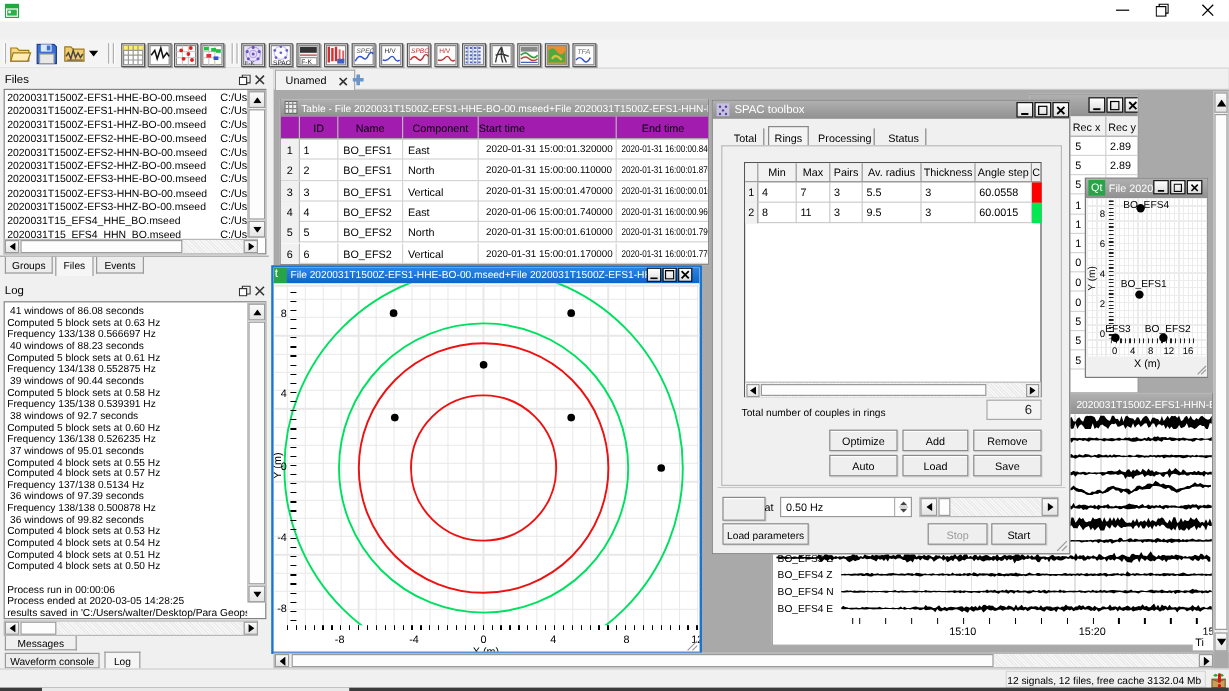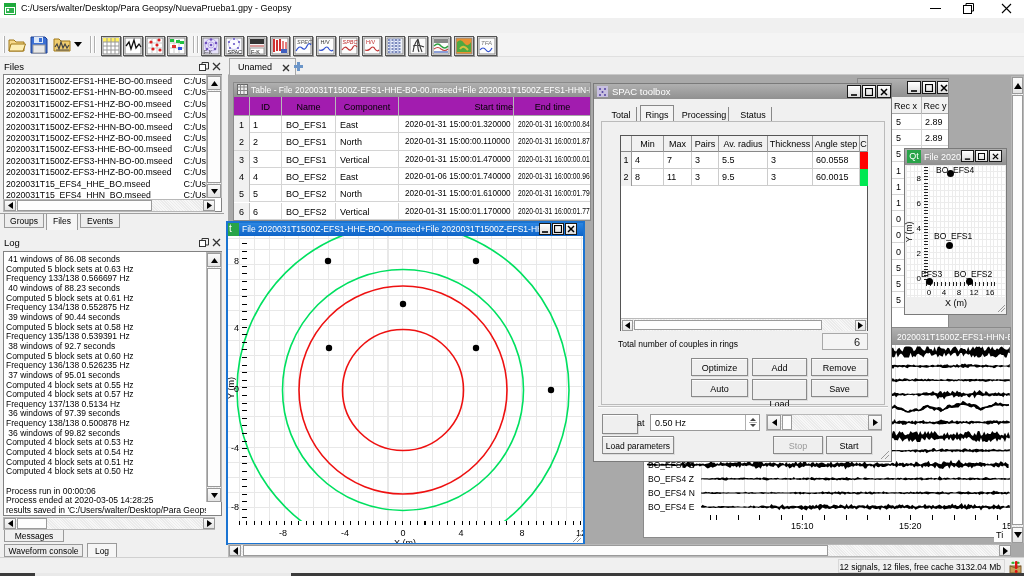--- a/index.html
+++ b/index.html
@@ -22,21 +22,20 @@
 </style></head><body>
 <div id="root">
 
 <div class="a" style="left:0;top:0;width:1024px;height:18px;background:#fff">
  <svg class="a" style="left:4px;top:3px" width="12" height="12" viewBox="0 0 12 12">
   <rect x="0" y="0" width="12" height="12" fill="#1faa3c"></rect>
         <rect x="1" y="4" width="10" height="7" fill="#fff"></rect>
   <rect x="2" y="5" width="8" height="5" fill="#2bb14a"></rect>
         <circle cx="4" cy="7" r="1.2" fill="#fff"></circle>
       </svg>
- <div class="a" style="left:21px;top:3px;font-size:9px">C:/Users/walter/Desktop/Para Geopsy/NuevaPrueba1.gpy - Geopsy</div>
  <div class="a" style="left:930px;top:8px;width:11px;height:1px;background:#000"></div>
  <svg class="a" style="left:963px;top:3px" width="11" height="11" viewBox="0 0 11 11">
    <rect x="0.5" y="2.5" width="8" height="8" fill="none" stroke="#000"></rect>
    <path d="M3 2.5 V0.5 H10.5 V8 H8.5" fill="none" stroke="#000"></path>
       </svg>
  <svg class="a" style="left:1001px;top:3px" width="11" height="11" viewBox="0 0 11 11">
    <path d="M1 1 L10 10 M10 1 L1 10" stroke="#000" stroke-width="1.1"></path>
       </svg>
 </div>
 
@@ -361,21 +360,21 @@
           <rect x="0.5" y="0.5" width="10" height="10" fill="#eee" stroke="#666"></rect>
           <path d="M0.5 3 h10 M3.5 0.5 v10 M7 0.5 v10 M0.5 6.5 h10" stroke="#888"></path>
         </svg>
         <span style="position:absolute;left:17px;top:2px;font-size:8.5px">Table - File 2020031T1500Z-EFS1-HHE-BO-00.mseed+File 2020031T1500Z-EFS1-HHN-BO</span>
       </div>
 <div class="a" style="left:0;top:14px;width:358px;height:19px;background:#a21caf;border-bottom:1px solid #a8a8a8">
 <div class="a" style="left:0px;top:0;width:16px;height:19px;border-right:1px solid #b8b8b8;text-align:center;padding-top:5px;font-size:9px;white-space:nowrap;overflow:hidden"></div>
 <div class="a" style="left:16px;top:0;width:32px;height:19px;border-right:1px solid #b8b8b8;text-align:center;padding-top:5px;font-size:9px;white-space:nowrap;overflow:hidden">ID</div>
 <div class="a" style="left:48px;top:0;width:54px;height:19px;border-right:1px solid #b8b8b8;text-align:center;padding-top:5px;font-size:9px;white-space:nowrap;overflow:hidden">Name</div>
 <div class="a" style="left:102px;top:0;width:63px;height:19px;border-right:1px solid #b8b8b8;text-align:center;padding-top:5px;font-size:9px;white-space:nowrap;overflow:hidden">Component</div>
-<div class="a" style="left:165px;top:0;width:115px;height:19px;border-right:1px solid #b8b8b8;text-align:right;padding-top:5px;font-size:9px;white-space:nowrap;overflow:hidden">Start time</div>
+<div class="a" style="left:165px;top:0;width:115px;height:19px;border-right:1px solid #b8b8b8;text-align:left;padding-top:5px;font-size:9px;white-space:nowrap;overflow:hidden">Start time</div>
 <div class="a" style="left:280px;top:0;width:78px;height:19px;border-right:1px solid #b8b8b8;text-align:center;padding-top:5px;font-size:9px;white-space:nowrap;overflow:hidden">End time</div>
 </div>
 <div class="a" style="left:0;top:33px;width:358px;height:17.3px;border-bottom:1px solid #d4d4d4">
 <div class="a" style="left:0;top:0;width:16px;height:17px;background:#f1f1f1;border-right:1px solid #b8b8b8;text-align:center;padding-top:4px;font-size:9px">1</div>
 <div class="a" style="left:16px;top:0;width:32px;height:17px;border-right:1px solid #d4d4d4;padding:4px 0 0 3px;font-size:9px;white-space:nowrap;overflow:hidden">1</div>
 <div class="a" style="left:48px;top:0;width:54px;height:17px;border-right:1px solid #d4d4d4;padding:4px 0 0 4px;font-size:9px;white-space:nowrap;overflow:hidden">BO_EFS1</div>
 <div class="a" style="left:102px;top:0;width:63px;height:17px;border-right:1px solid #d4d4d4;padding:4px 0 0 4px;font-size:9px;white-space:nowrap;overflow:hidden">East</div>
 <div class="a" style="left:165px;top:0;width:115px;height:17px;border-right:1px solid #d4d4d4;padding:4px 0 0 6px;font-size:8.2px;white-space:nowrap;overflow:hidden">2020-01-31 15:00:01.320000</div>
 <div class="a" style="left:280px;top:0;width:78px;height:17px;padding:4px 0 0 4px;font-size:8.2px;white-space:nowrap;overflow:hidden"><span style="display:inline-block;transform:scaleX(.82);transform-origin:0 50%;white-space:nowrap">2020-01-31 16:00:00.840</span></div>
 </div>
@@ -612,21 +611,21 @@
 </div>
 </div>
 <div class="a" style="left:24px;top:255px;font-size:8.5px">Total number of couples in rings</div>
 <div class="a" style="left:228px;top:249px;width:46px;height:17px;background:#f4f4f4;border:1px solid #a8a8a8">
         <span style="position:absolute;right:7px;top:2px;font-size:11px;font-weight:100;color:#222">6</span>
       </div>
 <div class="btn" style="left:97px;top:274px;width:57px;height:18px;padding-top:4px;font-size:9px">Optimize</div>
 <div class="btn" style="left:158px;top:274px;width:55px;height:18px;padding-top:4px;font-size:9px">Add</div>
 <div class="btn" style="left:217px;top:274px;width:57px;height:18px;padding-top:4px;font-size:9px">Remove</div>
 <div class="btn" style="left:97px;top:295px;width:57px;height:18px;padding-top:4px;font-size:9px">Auto</div>
-<div class="btn" style="left:158px;top:295px;width:55px;height:18px;padding-top:19px;font-size:9px">Load</div>
+<div class="btn" style="left:158px;top:295px;width:55px;height:18px;padding-top:4px;font-size:9px">Load</div>
 <div class="btn" style="left:217px;top:295px;width:57px;height:18px;padding-top:4px;font-size:9px">Save</div>
 <div class="a" style="left:4px;top:322px;width:290px;height:2px;border-top:1px solid #c0c0c0;border-bottom:1px solid #fbfbfb"></div>
 <div class="btn" style="left:8px;top:330px;width:36px;height:17px;padding-top:18px;font-size:14px">Test</div>
 <div class="a" style="left:43px;top:334px;font-size:9px">at</div>
 <div class="a" style="left:56px;top:330px;width:110px;height:17px;background:#fff;border:1px solid #999">
         <span style="position:absolute;left:4px;top:3px;font-size:9px">0.50 Hz</span>
         <div class="a" style="left:94px;top:0px;width:14px;height:15px;border-left:1px solid #b0b0b0">
           <svg class="a" style="left:3px;top:2px" width="8" height="11" viewBox="0 0 8 11">
             <path d="M1 4 L7 4 L4 1 Z" fill="#444"></path>
             <path d="M1 7 L7 7 L4 10 Z" fill="#444"></path>

